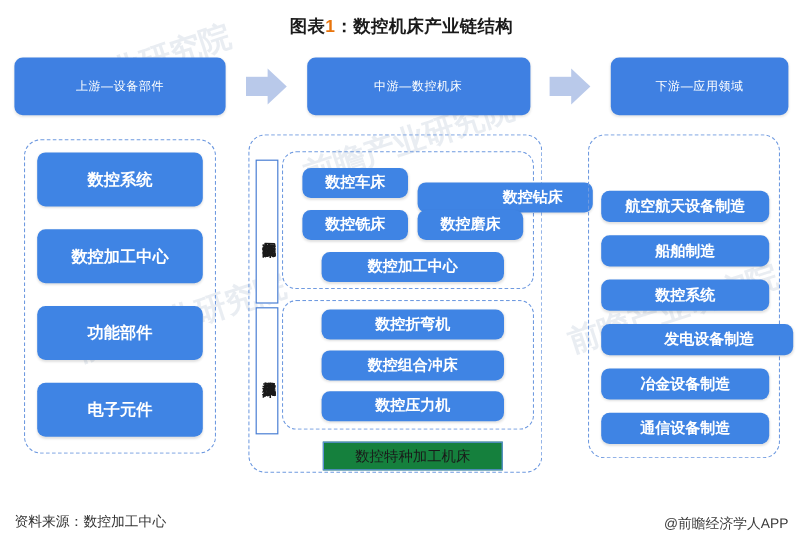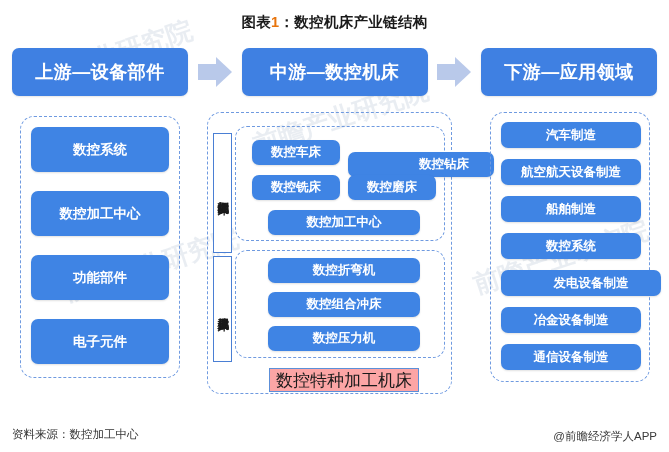--- a/index.html
+++ b/index.html
@@ -41,28 +41,28 @@
     align-items: center;
   }
   .header-box {
     background: #3f80e2;
     border-radius: 7px;
     height: 48px;
     display: flex;
     align-items: center;
     justify-content: center;
     color: #ffffff;
-    font-size: 18px;
-    font-weight: bold;
+    font-size: 10px;
+    font-weight: normal;
     letter-spacing: 0.5px;
     box-shadow: 0 1px 2px rgba(0,0,0,0.10);
   }
   #header-up   { width: 176px; }
   #header-mid  { width: 186px; }
-  #header-down { width: 176px; }
+  #header-down { width: 148px; }
 
   .arrow-wrap {
     flex: 1 1 auto;
     display: flex;
     align-items: center;
     justify-content: center;
   }
   .arrow {
     width: 34px;
     height: 30px;
@@ -164,27 +164,27 @@
   #mid-f0 { left: 268px; top: 258px; width: 152px; }
   #mid-f1 { left: 268px; top: 292px; width: 152px; }
   #mid-f2 { left: 268px; top: 326px; width: 152px; }
 
   #mid-special {
     position: absolute;
     left: 269px;
     top: 368px;
     width: 150px;
     height: 24px;
-    background: #fca5a5;
+    background: #15803d;
     border: 1.2px solid #5c8fd8;
     box-sizing: border-box;
     display: flex;
     align-items: center;
     justify-content: center;
-    font-size: 17px;
+    font-size: 12px;
     color: #1a1a1a;
     white-space: nowrap;
   }
 
   
   #col-downstream .pill {
     position: absolute;
     left: 10px;
     width: 140px;
     height: 26px;
@@ -286,21 +286,20 @@
 
 <div class="inner-dashed" id="grp-forming"></div>
 
 <div class="pill mid-pill" id="mid-f0">数控折弯机</div>
 <div class="pill mid-pill" id="mid-f1">数控组合冲床</div>
 <div class="pill mid-pill" id="mid-f2">数控压力机</div>
 
 <div id="mid-special">数控特种加工机床</div>
 
 <div class="dashed-col" id="col-downstream">
-  <div class="pill" id="down-0">汽车制造</div>
   <div class="pill" id="down-1">航空航天设备制造</div>
   <div class="pill" id="down-2">船舶制造</div>
   <div class="pill" id="down-3">数控系统</div>
   <div class="pill" id="down-4">发电设备制造</div>
   <div class="pill" id="down-5">冶金设备制造</div>
   <div class="pill" id="down-6">通信设备制造</div>
 </div>
 
 <div id="footer-source">资料来源：数控加工中心</div>
 <div id="footer-brand">@前瞻经济学人APP</div>

